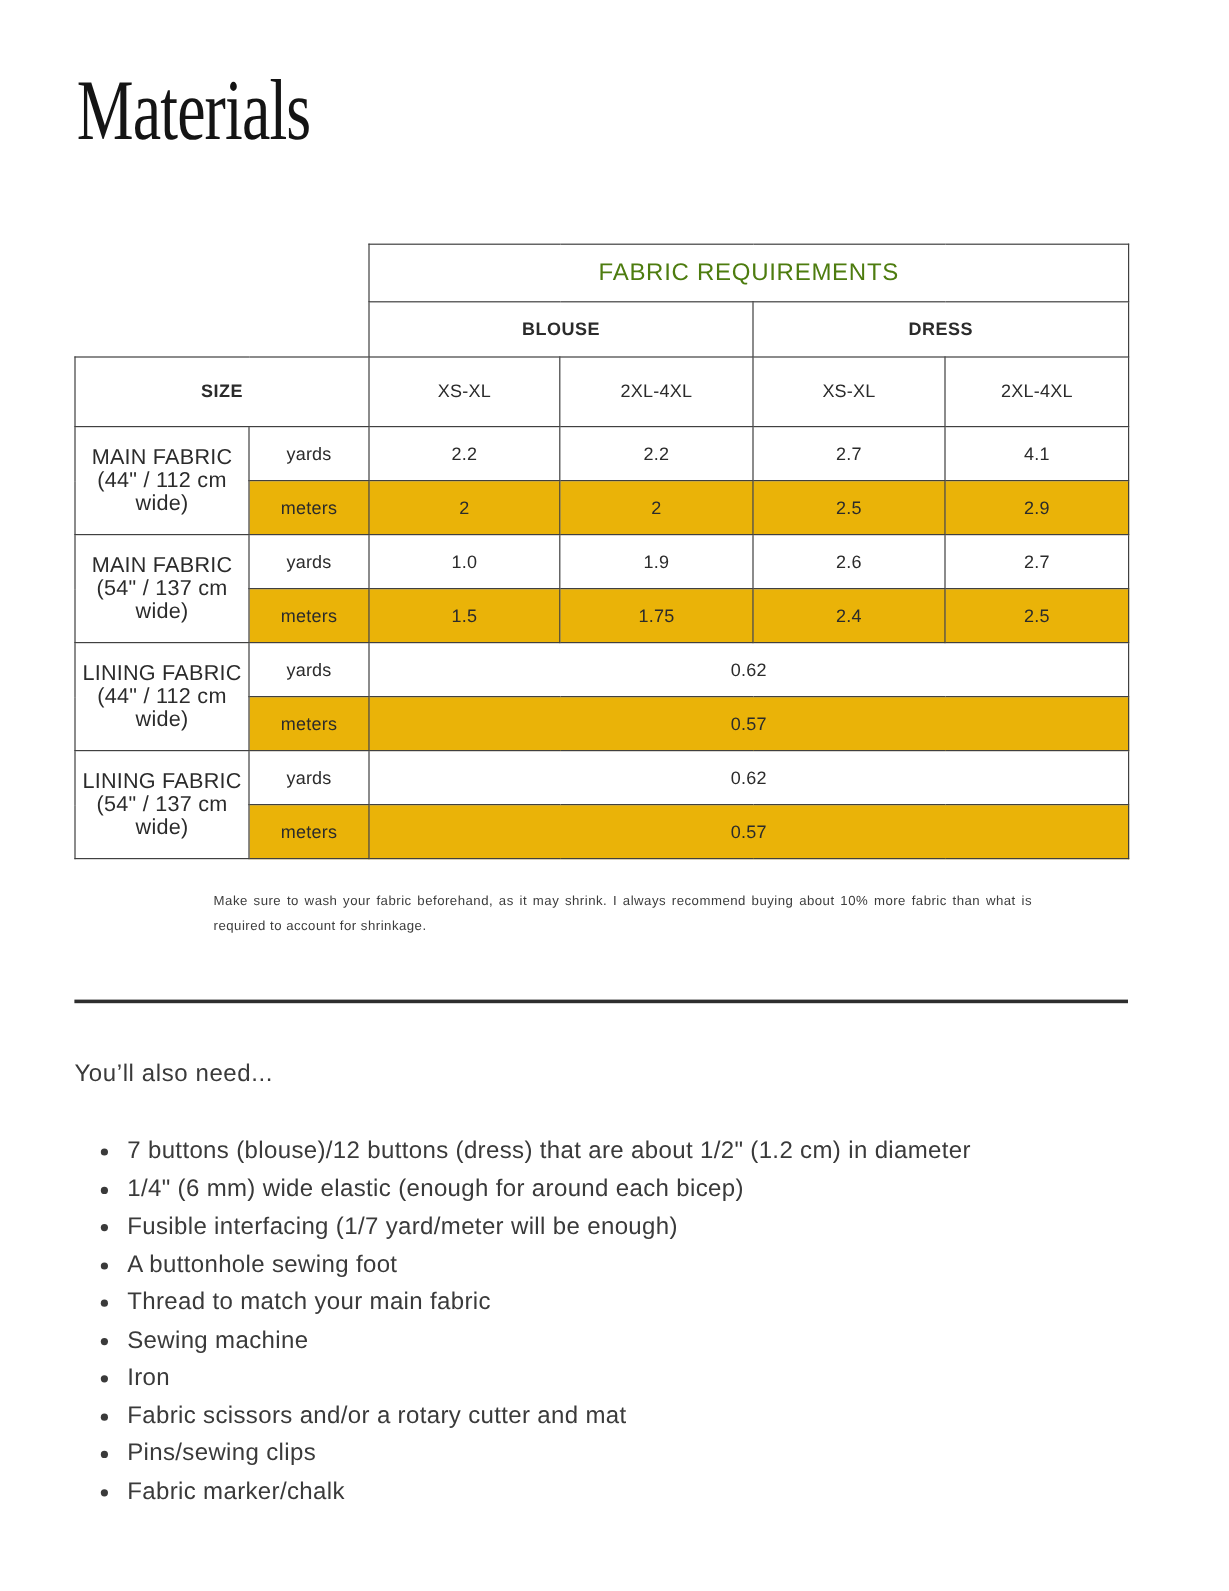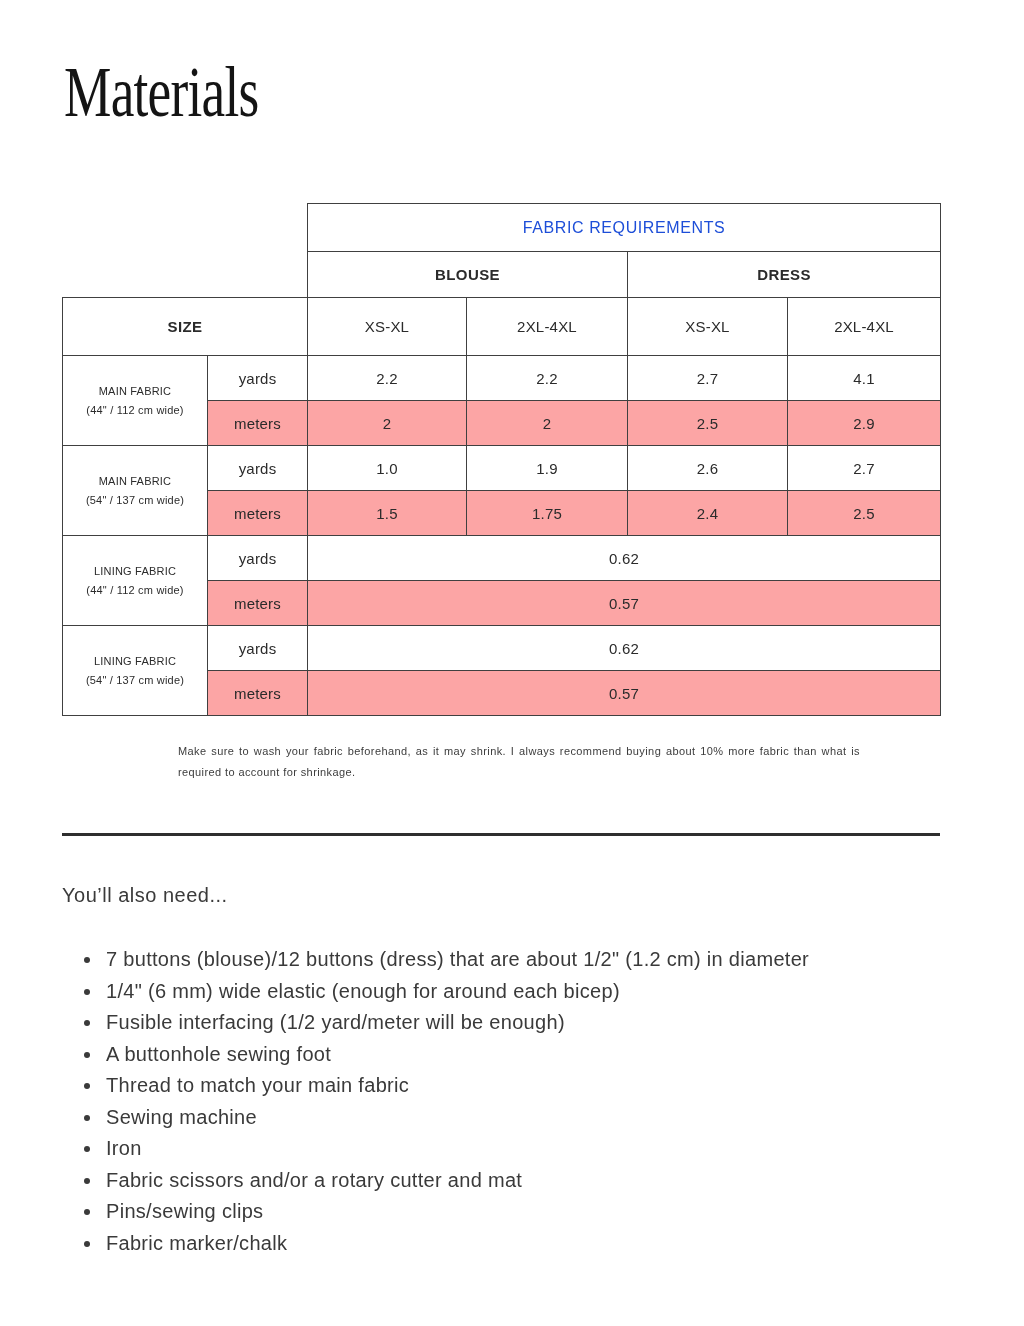--- a/index.html
+++ b/index.html
@@ -58,27 +58,27 @@
   }
   table.fabric td.ghost {
     border: none;
     background: transparent;
   }
   tr.r-title { height: 48px; }
   tr.r-garment { height: 46px; }
   tr.r-size { height: 58px; padding-left: 25px; }
   tr.r-data { height: 45px; }
   td.t-title {
-    font-size: 16px;
+    font-size: 20px;
     letter-spacing: 0.6px;
-    color: #1d4ed8;
+    color: #4d7c0f;
   }
   td.bold { font-weight: bold; letter-spacing: 0.4px; }
-  tr.gray td { background: #fca5a5; }
-  td.fabric-label { background: #ffffff !important; line-height: 19px; font-size: 11px; }
+  tr.gray td { background: #eab308; }
+  td.fabric-label { background: #ffffff !important; line-height: 19px; font-size: 18px; }
   td.fabric-label .l1 { display: block; }
   td.fabric-label .l2 { display: block; }
 
   
   .note {
     position: absolute;
     left: 178px;
     top: 741px;
     width: 682px;
     margin: 0;
@@ -243,21 +243,21 @@
 
   <p class="note">Make sure to wash your fabric beforehand, as it may shrink. I always recommend buying about 10% more fabric than what is required to account for shrinkage.</p>
 
   <div class="divider"></div>
 
   <h2 class="also-heading">You’ll also need...</h2>
 
   <ul class="need-list">
     <li><span class="dot"></span><span>7 buttons (blouse)/12 buttons (dress) that are about 1/2" (1.2 cm) in diameter</span></li>
     <li><span class="dot"></span><span>1/4" (6 mm) wide elastic (enough for around each bicep)</span></li>
-    <li><span class="dot"></span><span>Fusible interfacing (1/2 yard/meter will be enough)</span></li>
+    <li><span class="dot"></span><span>Fusible interfacing (1/7 yard/meter will be enough)</span></li>
     <li><span class="dot"></span><span>A buttonhole sewing foot</span></li>
     <li><span class="dot"></span><span>Thread to match your main fabric</span></li>
     <li><span class="dot"></span><span>Sewing machine</span></li>
     <li><span class="dot"></span><span>Iron</span></li>
     <li><span class="dot"></span><span>Fabric scissors and/or a rotary cutter and mat</span></li>
     <li><span class="dot"></span><span>Pins/sewing clips</span></li>
     <li><span class="dot"></span><span>Fabric marker/chalk</span></li>
   </ul>
 
 </div>

